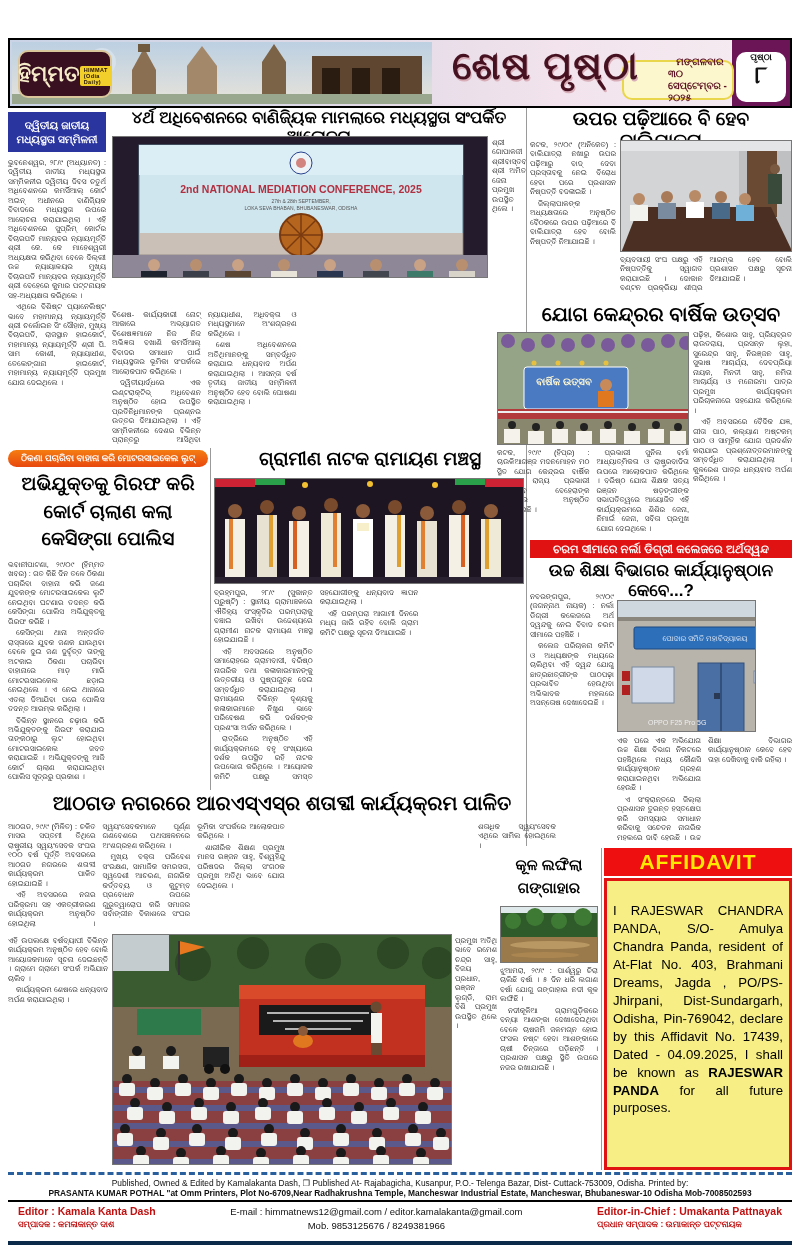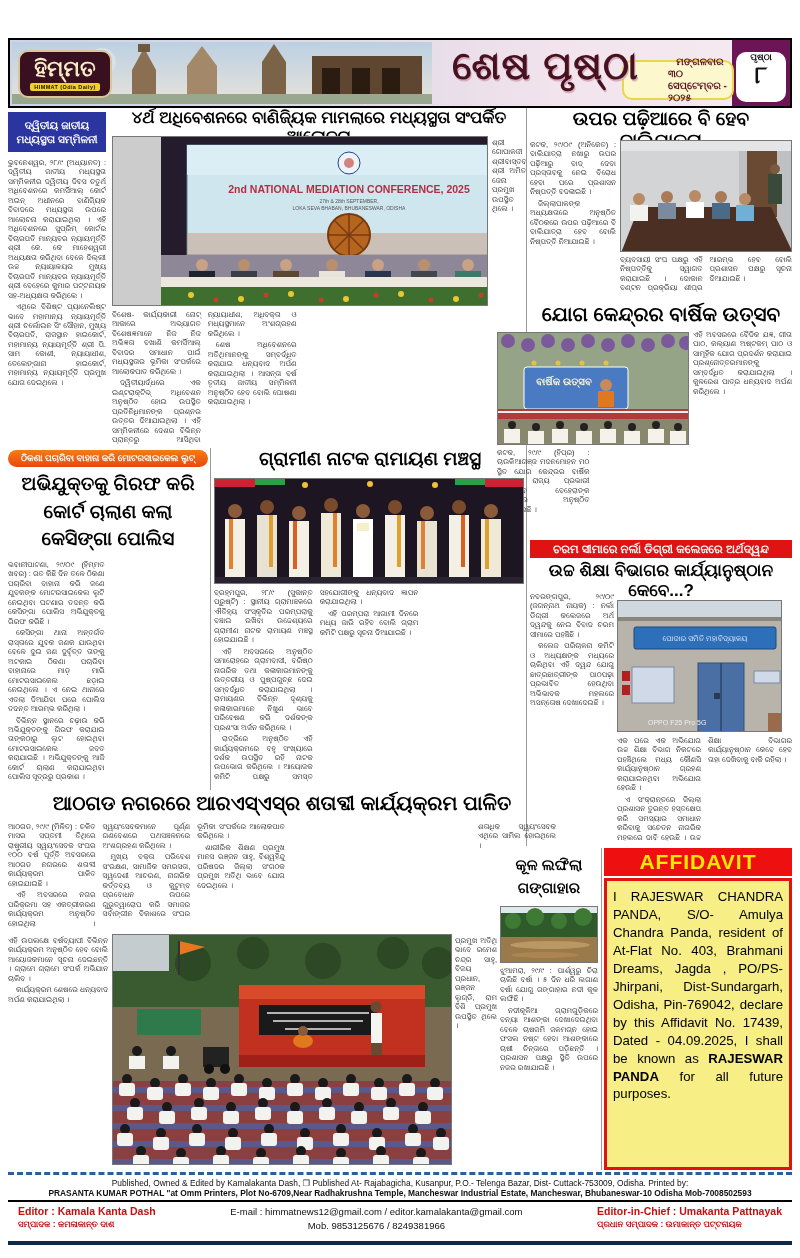--- a/index.html
+++ b/index.html
@@ -10,21 +10,21 @@
     font-family: "Liberation Sans", "DejaVu Sans", sans-serif;
     color:#1a1a1a;
   }
   .abs { position: absolute; }
 
   
   .masthead { left:8px; top:38px; width:784px; height:70px; border:2px solid #000;
     background: linear-gradient(90deg,#c9d4e6 0%,#dfd9e6 40%,#f2e3ec 70%,#f6ecf2 100%); overflow:hidden; }
   .mast-collage { left:2px; top:2px; width:420px; height:62px; }
   .logo-box { left:8px; top:10px; width:94px; height:48px; background:#38101f;
-    border:2px solid #d9c79b; border-radius:10px; display:flex; flex-direction:column;
+    border:2px solid #d9c79b; border-radius:10px; display:flex; flex-direction:row;
     align-items:center; justify-content:center; z-index:3; }
   .logo-odia { color:#f6ebc8; font-size:22px; font-weight:700; line-height:1; }
   .logo-sub { margin-top:3px; background:#f2cf2a; color:#201000; font-size:5.5px; font-weight:700;
     padding:1px 4px; border-radius:2px; letter-spacing:.4px; }
   .mast-title { left:408px; top:4px; width:255px; text-align:center; font-size:39px; font-weight:700;
     color:#461120; text-shadow:1px 2px 0 #d8aeb9; z-index:3; letter-spacing:1px; }
   .mast-purple { right:0; top:0; width:58px; height:66px; background:#6b1557; z-index:1; }
   .date-box { right:56px; top:20px; width:112px; height:40px; background:#fdf7cd; border:2px solid #ead64a;
     border-radius:10px; z-index:2; display:flex; flex-direction:column; align-items:center; justify-content:center;padding-left:44px; }
   .date-box .d1 { font-size:10px; color:#5a1020; font-weight:700; }
@@ -49,21 +49,21 @@
   .c3 { column-count:3; column-gap:7px; }
   .c4 { column-count:4; column-gap:7px; }
   .c5 { column-count:5; column-gap:7px; }
   .photo { border:1px solid #777; background:#ccc; overflow:hidden; }
   .photo svg { display:block; }
   .vrule { width:1px; background:#9a9a9a; }
 
   
   .aff-head { background:#ee1010; color:#ffe900; font-weight:700; font-size:21px; letter-spacing:1px;
     display:flex; align-items:center; justify-content:center; }
-  .aff-box { background:#f7ee85; border:3px solid #e01212; padding:7px 6px;
+  .aff-box { background:#f7ee85; border:3px solid #e01212; padding:21px 6px;
     font-size:13.2px; line-height:1.36; text-align:justify; color:#000; font-weight:500; overflow:hidden; }
   .aff-box .bold { font-weight:700; }
 
   
   .dash-line { border-top:3px dashed #2a5f9e; }
   .pub { text-align:center; font-size:8.4px; color:#101010; line-height:1.35; }
   .editor-row { border-top:2px solid #000; display:flex; justify-content:space-between; padding:3px 10px 5px; }
   .ed-left,.ed-right { font-size:10.5px; font-weight:700; color:#c01010; line-height:1.3; }
   .ed-left .od,.ed-right .od { font-size:8.5px; }
   .ed-center { font-size:9.5px; color:#101010; text-align:center; line-height:1.45; }
@@ -110,21 +110,21 @@
     </div>
   </div>
 
   <div class="abs kicker-blue" style="left:8px; top:112px; width:98px; height:40px;">ଦ୍ୱିତୀୟ ଜାତୀୟ ମଧ୍ୟସ୍ଥତା ସମ୍ମିଳନୀ</div>
   <div class="abs hl" style="left:112px; top:108px; width:414px; height:26px; font-size:16.5px; text-align:center;">୪ର୍ଥ ଅଧିବେଶନରେ ବାଣିଜ୍ୟିକ ମାମଲାରେ ମଧ୍ୟସ୍ଥତା ସଂପର୍କିତ ଆଲୋଚନା</div>
   <div class="abs body" style="left:8px; top:158px; width:98px; height:288px;">
       <p>ଭୁବନେଶ୍ୱର, ୨୮/୯ (ଅଧ୍ୟାନତ) : ଦ୍ୱିତୀୟ ଜାତୀୟ ମଧ୍ୟସ୍ଥତା ସମ୍ମିଳନୀର ଦ୍ୱିତୀୟ ଦିବସ ଚତୁର୍ଥ ଅଧିବେଶନରେ କମର୍ସିଆଲ୍ କୋର୍ଟ ଅଇନ୍ ଅଧୀନରେ ବାଣିଜ୍ୟିକ ବିବାଦରେ ମଧ୍ୟସ୍ଥତା ଉପରେ ଆଲୋଚନା କରାଯାଇଥିଲା । ଏହି ଅଧିବେଶନରେ ସୁପ୍ରିମ୍ କୋର୍ଟର ବିଚାରପତି ମାନ୍ୟବର ନ୍ୟାୟମୂର୍ତ୍ତି ଶ୍ରୀ କେ. କେ ମାହେଶ୍ୱରୀ ଅଧ୍ୟକ୍ଷତା କରିଥିବା ବେଳେ ଦିଲ୍ଲୀ ଉଚ୍ଚ ନ୍ୟାୟାଳୟର ମୁଖ୍ୟ ବିଚାରପତି ମାନ୍ୟବର ନ୍ୟାୟମୂର୍ତ୍ତି ଶ୍ରୀ ବେହେରେ କୁମାର ପଟ୍ଟନାୟକ ସହ-ଅଧ୍ୟକ୍ଷତା କରିଥିଲେ ।</p>
       <p>ଏଥିରେ ବିଶିଷ୍ଟ ପ୍ୟାନେଲିଷ୍ଟ ଭାବେ ମହାମାନ୍ୟ ନ୍ୟାୟମୂର୍ତ୍ତି ଶ୍ରୀ ଚର୍ଲୋଇନ ସିଂ ସୌହାନ, ମୁଖ୍ୟ ବିଚାରପତି, ରାଜସ୍ଥାନ ହାଇକୋର୍ଟ, ମହାମାନ୍ୟ ନ୍ୟାୟମୂର୍ତ୍ତି ଶ୍ରୀ ପି. ସାମ କୋଶୀ, ନ୍ୟାୟାଧୀଶ, ତେଲେଙ୍ଗାନା ହାଇକୋର୍ଟ, ମହାମାନ୍ୟ ନ୍ୟାୟମୂର୍ତ୍ତି ପ୍ରମୁଖ ଯୋଗ ଦେଇଥିଲେ ।</p>
     </div>
 
-  <div class="abs photo" style="left:112px; top:136px; width:376px; height:170px;padding-left:48px;">
+  <div class="abs photo" style="left:112px; top:136px; width:376px; height:142px;">
     <svg viewBox="0 0 376 170" width="376" height="170">
       <rect width="376" height="170" fill="#241c2c"></rect>
       <rect x="26" y="8" width="324" height="110" fill="#cfe6ef" stroke="#5a7a8a"></rect>
       <rect x="26" y="8" width="324" height="30" fill="#dceef5"></rect>
       <circle cx="188" cy="26" r="11" fill="#eef3f8" stroke="#26418c"></circle>
       <circle cx="188" cy="26" r="5" fill="#c0392b" opacity="0.6"></circle>
       <text x="188" y="56" text-anchor="middle" font-size="10.5" font-weight="bold" fill="#b03040">2nd NATIONAL MEDIATION CONFERENCE, 2025</text>
       <text x="188" y="66" text-anchor="middle" font-size="5" fill="#555">27th &amp; 28th SEPTEMBER,</text>
       <text x="188" y="73" text-anchor="middle" font-size="5" fill="#555">LOKA SEVA BHABAN, BHUBANESWAR, ODISHA</text>
       <rect x="26" y="96" width="324" height="22" fill="#c9a08a" opacity="0.55"></rect>
@@ -288,24 +288,26 @@
             <rect x="78" y="98" width="16" height="14"></rect>
             <rect x="102" y="96" width="16" height="14"></rect>
             <rect x="126" y="98" width="16" height="14"></rect>
             <rect x="150" y="96" width="16" height="14"></rect>
             <rect x="172" y="98" width="16" height="14"></rect>
           </g>
       </g>
     </svg>
   </div>
   <div class="abs body" style="left:693px; top:330px; width:99px; height:205px;">
+      <p>ପଢ଼ିହା, କିଶୋର ସାହୁ, ପ୍ରିୟବ୍ରତ ରାଉତରାୟ, ପ୍ରସନ୍ନ ଲୁହା, ସୁରେନ୍ଦ୍ର ସାହୁ, ନିରଞ୍ଜନ ସାହୁ, ସୁଭାଷ ଆଚାର୍ଯ୍ୟ, ଦେବପ୍ରିୟା ନାୟକ, ମିନତୀ ସାହୁ, ନମିତା ଆଚାର୍ଯ୍ୟ ଓ ମନୋରମା ପାତ୍ର ପ୍ରମୁଖ କାର୍ଯ୍ୟକ୍ରମ ପରିଚାଳନାରେ ସହଯୋଗ କରିଥିଲେ ।</p>
       <p>ଏହି ଅବସରରେ ବୈଦିକ ଯଜ୍ଞ, ଗୀତା ପାଠ, କଲ୍ୟାଣ ଅଷ୍ଟକମ୍ ପାଠ ଓ ସାମୂହିକ ଯୋଗ ପ୍ରଦର୍ଶନ କରାଯାଇ ପ୍ରଶ୍ନୋତ୍ତରମାନଙ୍କୁ ସମ୍ବର୍ଦ୍ଧିତ କରାଯାଇଥିଲା । କୁଳରେଶ ପାତ୍ର ଧନ୍ୟବାଦ ଅର୍ପଣ କରିଥିଲେ ।</p>
     </div>
   <div class="abs body c2" style="left:497px; top:448px; width:192px; height:87px;">
       <p>କଟକ, ୨୯/୯ (ହିପ୍ର) : ଚାଉଳିଆଗଞ୍ଜ ମଦନମୋହନ ମଠ ସ୍ଥିତ ଯୋଗ କେନ୍ଦ୍ରର ବାର୍ଷିକ ଉତ୍ସବ ରାଜ୍ୟ ପ୍ରଭାରୀ ରାଧାମାଧବ ବେହେରାଙ୍କ ଉପସ୍ଥିତିରେ ଅନୁଷ୍ଠିତ ହୋଇଯାଇଛି ।</p>
+      <p>ପ୍ରଭାରୀ ସୁନିଲ ବର୍ମା ଆଧ୍ୟାତ୍ମିକତା ଓ ରାଷ୍ଟ୍ରବାଦିତା ଉପରେ ଆଲୋକପାତ କରିଥିଲେ । ବରିଷ୍ଠ ଯୋଗ ଶିକ୍ଷକ ସତ୍ୟ ରଞ୍ଜନ ଷଡ଼ଙ୍ଗୀଙ୍କ ସଭାପତିତ୍ୱରେ ଆୟୋଜିତ ଏହି କାର୍ଯ୍ୟକ୍ରମରେ ଶିଶିର ଜେନା, ନିମାଇଁ ଜେନା, ସବିତା ପ୍ରମୁଖ ଯୋଗ ଦେଇଥିଲେ ।</p>
     </div>
 
   <div class="abs ribbon-orange" style="left:8px; top:450px; width:200px; height:17px;">ଠିକଣା ପଚାରିବା ବାହାନା କରି ମୋଟରସାଇକେଲ ଲୁଟ୍</div>
   <div class="abs hl" style="left:8px; top:470px; width:200px; height:86px; font-size:19px; line-height:1.45; text-align:center;">ଅଭିଯୁକ୍ତକୁ ଗିରଫ କରି କୋର୍ଟ ଚାଲାଣ କଲା କେସିଙ୍ଗା ପୋଲିସ</div>
   <div class="abs body c2" style="left:8px; top:560px; width:200px; height:228px;">
       <p>ଭବାନୀପାଟଣା, ୨୯/୦୯ (ହିମ୍ମତ ଖବର) : ଗତ କିଛି ଦିନ ତଳେ ଠିକଣା ପଚାରିବା ବାହାନା କରି ଜଣେ ଯୁବକଙ୍କ ମୋଟରସାଇକେଲ ଲୁଟି ନେଇଥିବା ଘଟଣାର ତଦନ୍ତ କରି କେସିଙ୍ଗା ପୋଲିସ ଅଭିଯୁକ୍ତକୁ ଗିରଫ କରିଛି ।</p>
       <p>କେସିଙ୍ଗା ଥାନା ଅନ୍ତର୍ଗତ ରାସ୍ତାରେ ଯୁବକ ଜଣକ ଯାଉଥିବା ବେଳେ ଦୁଇ ଜଣ ଦୁର୍ବୃତ୍ତ ତାଙ୍କୁ ଅଟକାଇ ଠିକଣା ପଚାରିବା ବାହାନାରେ ମାଡ଼ ମାରି ମୋଟରସାଇକେଲ ଛଡ଼ାଇ ନେଇଥିଲେ । ଏ ନେଇ ଥାନାରେ ଏତଲା ଦିଆଯିବା ପରେ ପୋଲିସ ତଦନ୍ତ ଆରମ୍ଭ କରିଥିଲା ।</p>
       <p>ବିଭିନ୍ନ ସ୍ଥାନରେ ଚଢ଼ାଉ କରି ଅଭିଯୁକ୍ତଙ୍କୁ ଗିରଫ କରାଯାଇ ତାଙ୍କଠାରୁ ଲୁଟ ହୋଇଥିବା ମୋଟରସାଇକେଲ ଜବତ କରାଯାଇଛି । ଅଭିଯୁକ୍ତଙ୍କୁ ଆଜି କୋର୍ଟ ଚାଲାଣ କରାଯାଇଥିବା ପୋଲିସ ସୂତ୍ରରୁ ପ୍ରକାଶ ।</p>
     </div>
 
@@ -382,21 +384,21 @@
       <p>ରାତ୍ରିରେ ଅନୁଷ୍ଠିତ ଏହି କାର୍ଯ୍ୟକ୍ରମରେ ବହୁ ସଂଖ୍ୟାରେ ଦର୍ଶକ ଉପସ୍ଥିତ ରହି ନାଟକ ଉପଭୋଗ କରିଥିଲେ । ଆୟୋଜକ କମିଟି ପକ୍ଷରୁ ସମସ୍ତ ସହଯୋଗୀଙ୍କୁ ଧନ୍ୟବାଦ ଜ୍ଞାପନ କରାଯାଇଥିଲା ।</p>
       <p>ଏହି ପରମ୍ପରା ଆଗାମୀ ଦିନରେ ମଧ୍ୟ ଜାରି ରହିବ ବୋଲି ଗ୍ରାମ କମିଟି ପକ୍ଷରୁ ସୂଚନା ଦିଆଯାଇଛି ।</p>
     </div>
 
   <div class="abs ribbon-red" style="left:530px; top:540px; width:262px; height:18px;">ଚରମ ସୀମାରେ ନର୍ଲା ଡିଗ୍ରୀ କଲେଜରେ ଅର୍ଥଦ୍ୱନ୍ଦ</div>
   <div class="abs hl" style="left:530px; top:561px; width:262px; height:24px; font-size:17px; text-align:center;">ଉଚ୍ଚ ଶିକ୍ଷା ବିଭାଗର କାର୍ଯ୍ୟାନୁଷ୍ଠାନ କେବେ...?</div>
   <div class="abs body" style="left:530px; top:592px; width:84px; height:254px;">
       <p>ନବରଙ୍ଗପୁର, ୨୯/୦୯ (ଜଗନ୍ନାଥ ନାୟକ) : ନର୍ଲା ଡିଗ୍ରୀ କଲେଜରେ ଅର୍ଥ ଦ୍ୱନ୍ଦକୁ ନେଇ ବିବାଦ ଚରମ ସୀମାରେ ପହଞ୍ଚିଛି ।</p>
       <p>କଲେଜ ପରିଚାଳନା କମିଟି ଓ ଅଧ୍ୟକ୍ଷଙ୍କ ମଧ୍ୟରେ ଚାଲିଥିବା ଏହି ଦ୍ୱନ୍ଦ ଯୋଗୁ ଛାତ୍ରଛାତ୍ରୀଙ୍କ ପାଠପଢ଼ା ପ୍ରଭାବିତ ହେଉଥିବା ଅଭିଭାବକ ମହଲରେ ଅସନ୍ତୋଷ ଦେଖାଦେଇଛି ।</p>
     </div>
-  <div class="abs photo" style="left:617px; top:600px; width:165px; height:132px;">
+  <div class="abs photo" style="left:617px; top:600px; width:139px; height:132px;">
     <svg viewBox="0 0 175 132" width="175" height="132">
       <rect width="175" height="132" fill="#b8b4ac"></rect>
       <rect x="0" y="0" width="175" height="16" fill="#cfd8de"></rect>
       <rect x="0" y="16" width="175" height="4" fill="#8a867e"></rect>
       <rect x="16" y="26" width="142" height="22" rx="2" fill="#2e6fba" stroke="#1d4a80"></rect>
       <text x="87" y="40" text-anchor="middle" font-size="7.5" fill="#e7eef7">ପୋଦାର ସମିତି ମହାବିଦ୍ୟାଳୟ</text>
       <rect x="80" y="62" width="46" height="70" fill="#4a6fa5" stroke="#33507a"></rect>
       <line x1="103" y1="62" x2="103" y2="132" stroke="#33507a" stroke-width="2"></line>
       <rect x="96" y="92" width="6" height="6" fill="#2a3a55"></rect>
       <rect x="14" y="66" width="42" height="36" fill="#cfd9e8" stroke="#7a8aa0"></rect>

